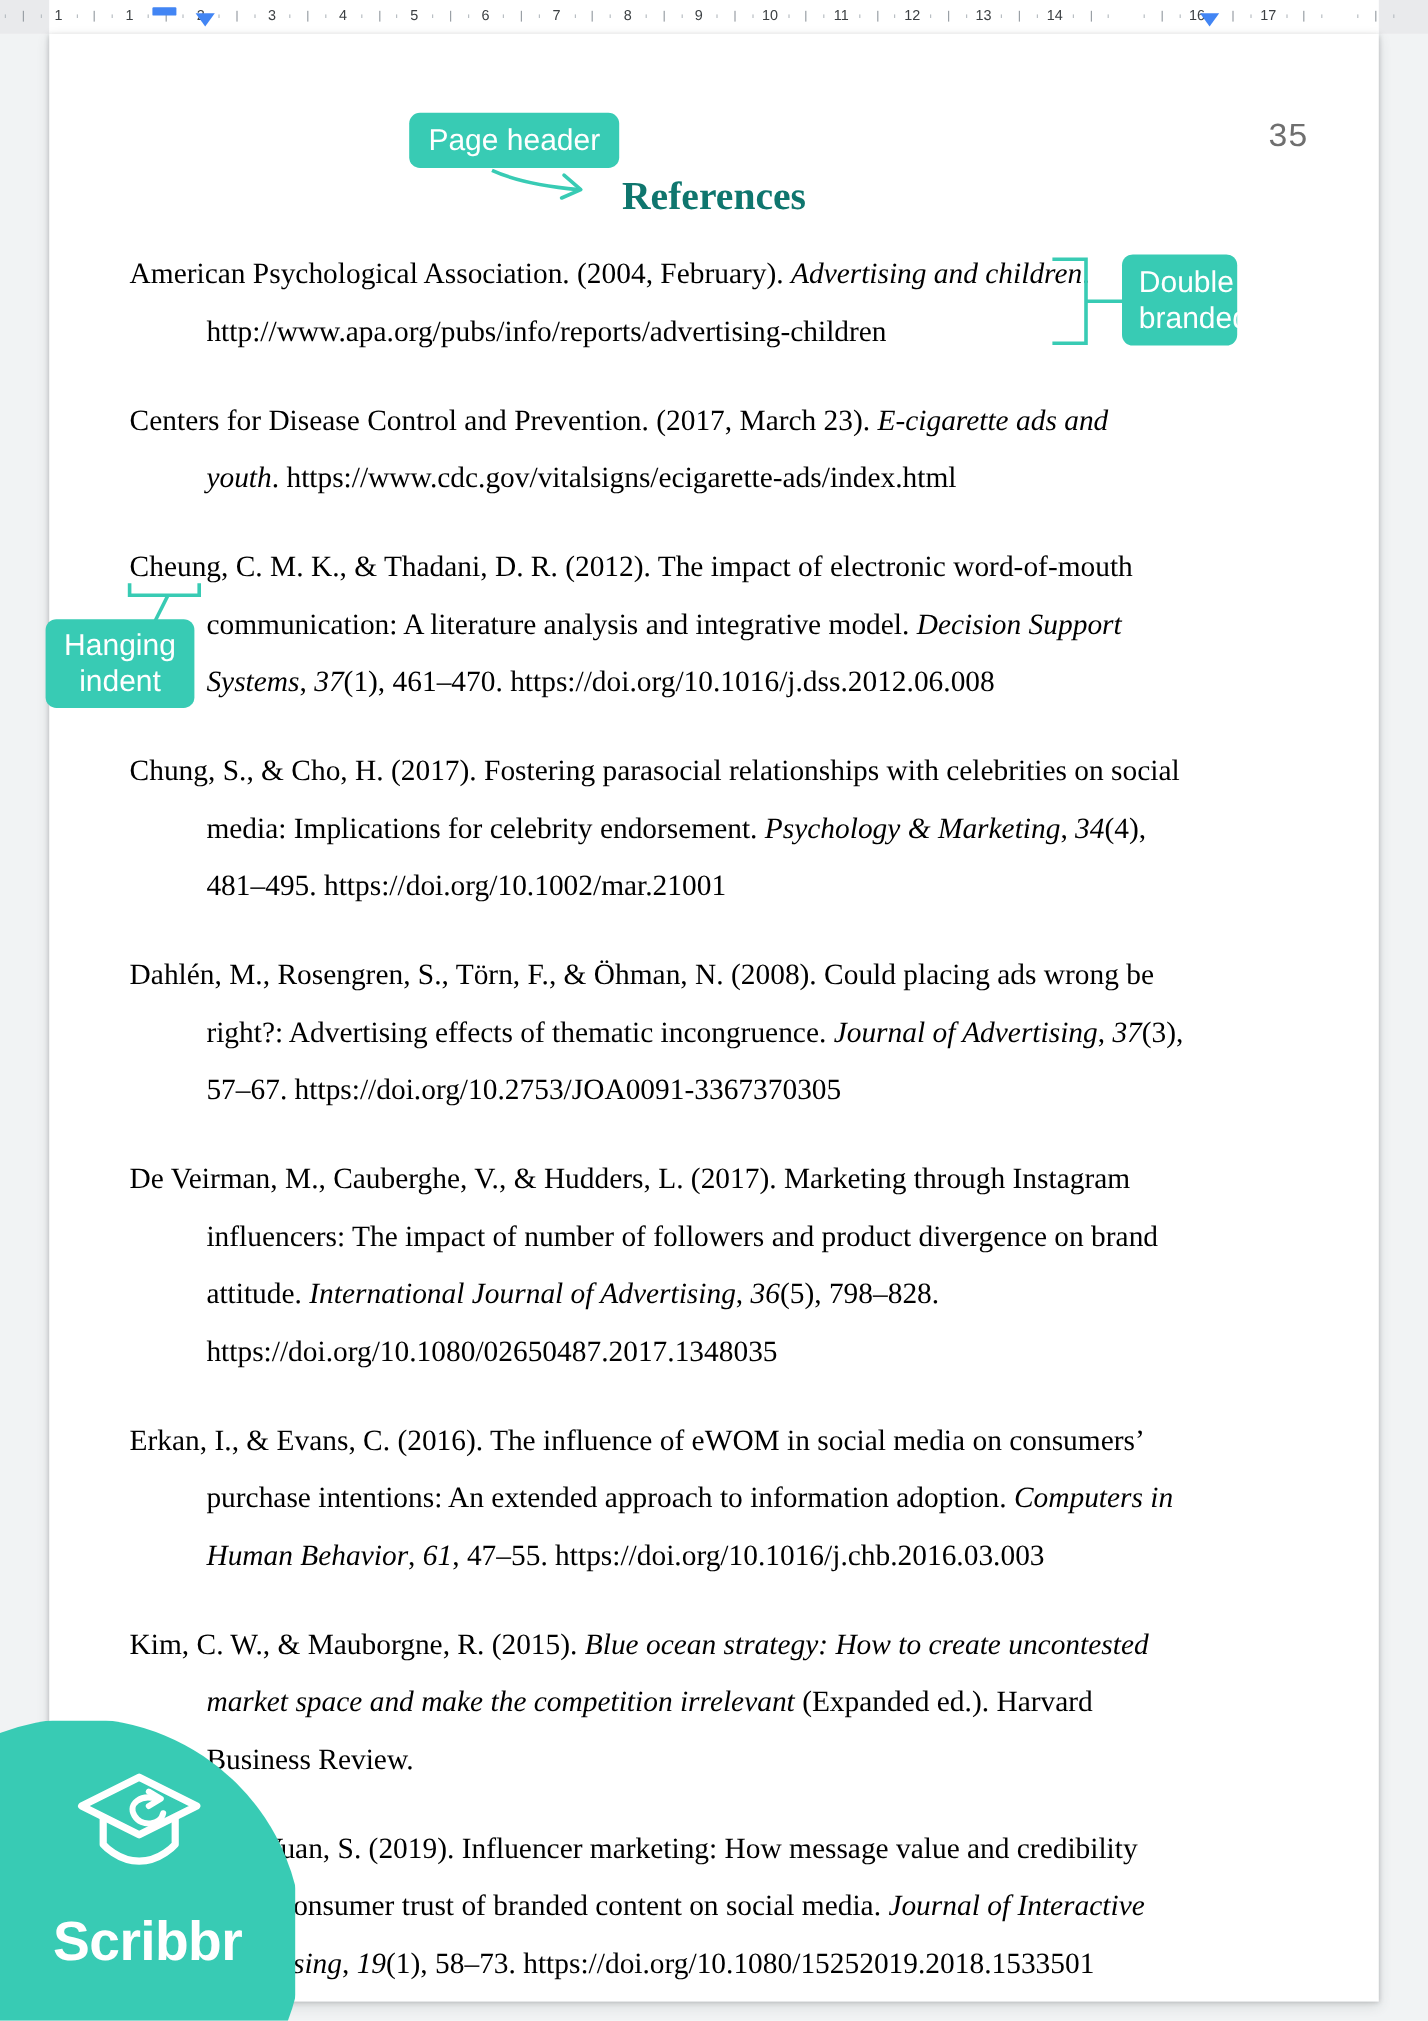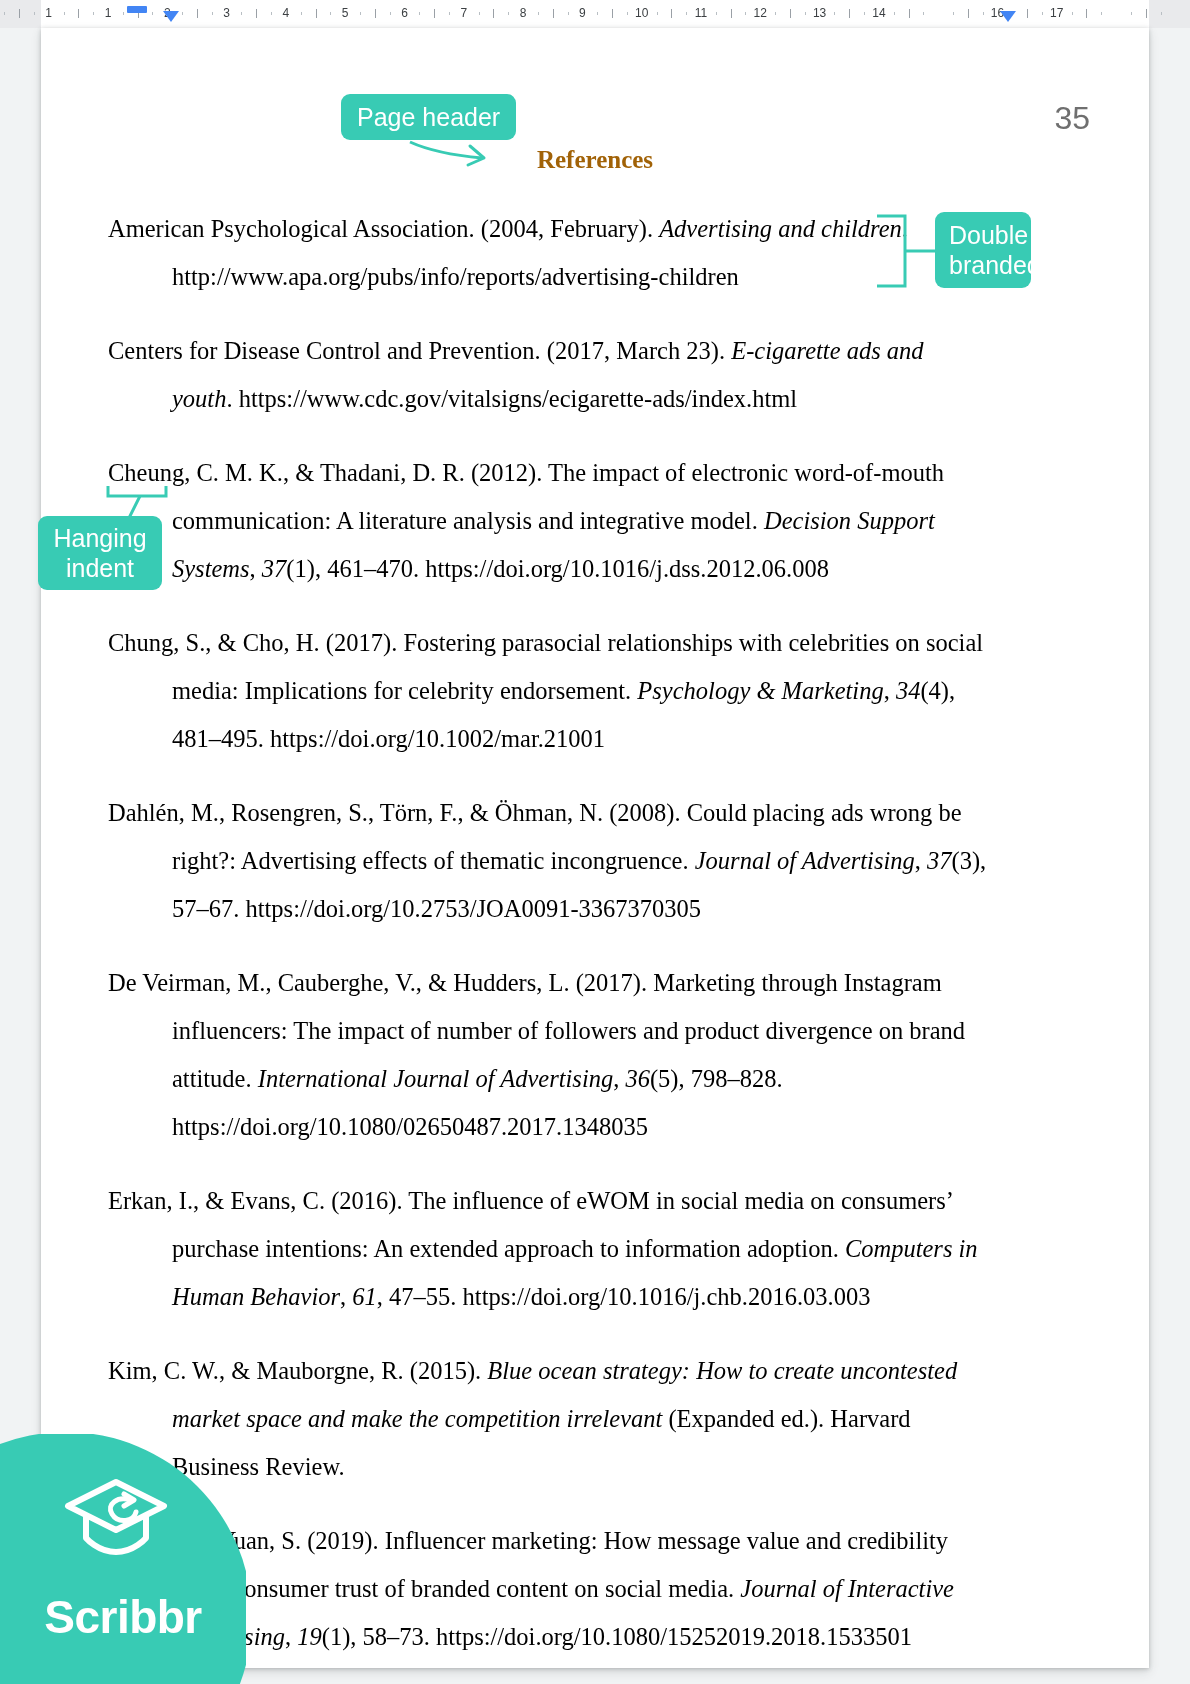--- a/index.html
+++ b/index.html
@@ -59,29 +59,29 @@
   .page-shadow {
     position: absolute;
     left: 41px; top: 28px;
     width: 1108px; height: 1640px;
     background: #ffffff;
     box-shadow: 0 1px 4px rgba(60,64,67,.28), 0 4px 10px rgba(60,64,67,.14);
   }
 
   .page-num {
     position: absolute; right: 100px; top: 100px;
-    font-family: Liberation Sans, sans-serif;
-    font-size: 32px; color: #6f6f6f;
+    font-family: Liberation Mono, monospace;
+    font-size: 28px; color: #6f6f6f;
   }
 
   .doc-title {
     position: absolute; left: 0; right: 0; top: 146px;
     text-align: center;
     font-family: "Liberation Serif", serif;
-    font-size: 25px; font-weight: bold; color: #a16207;
+    font-size: 33px; font-weight: bold; color: #0f766e;
   }
 
   
   .refs {
     position: absolute;
     left: 108px; top: 205px;
     width: 880px;
     font-family: "Liberation Serif", serif;
     font-size: 24.5px;
     color: #000;

